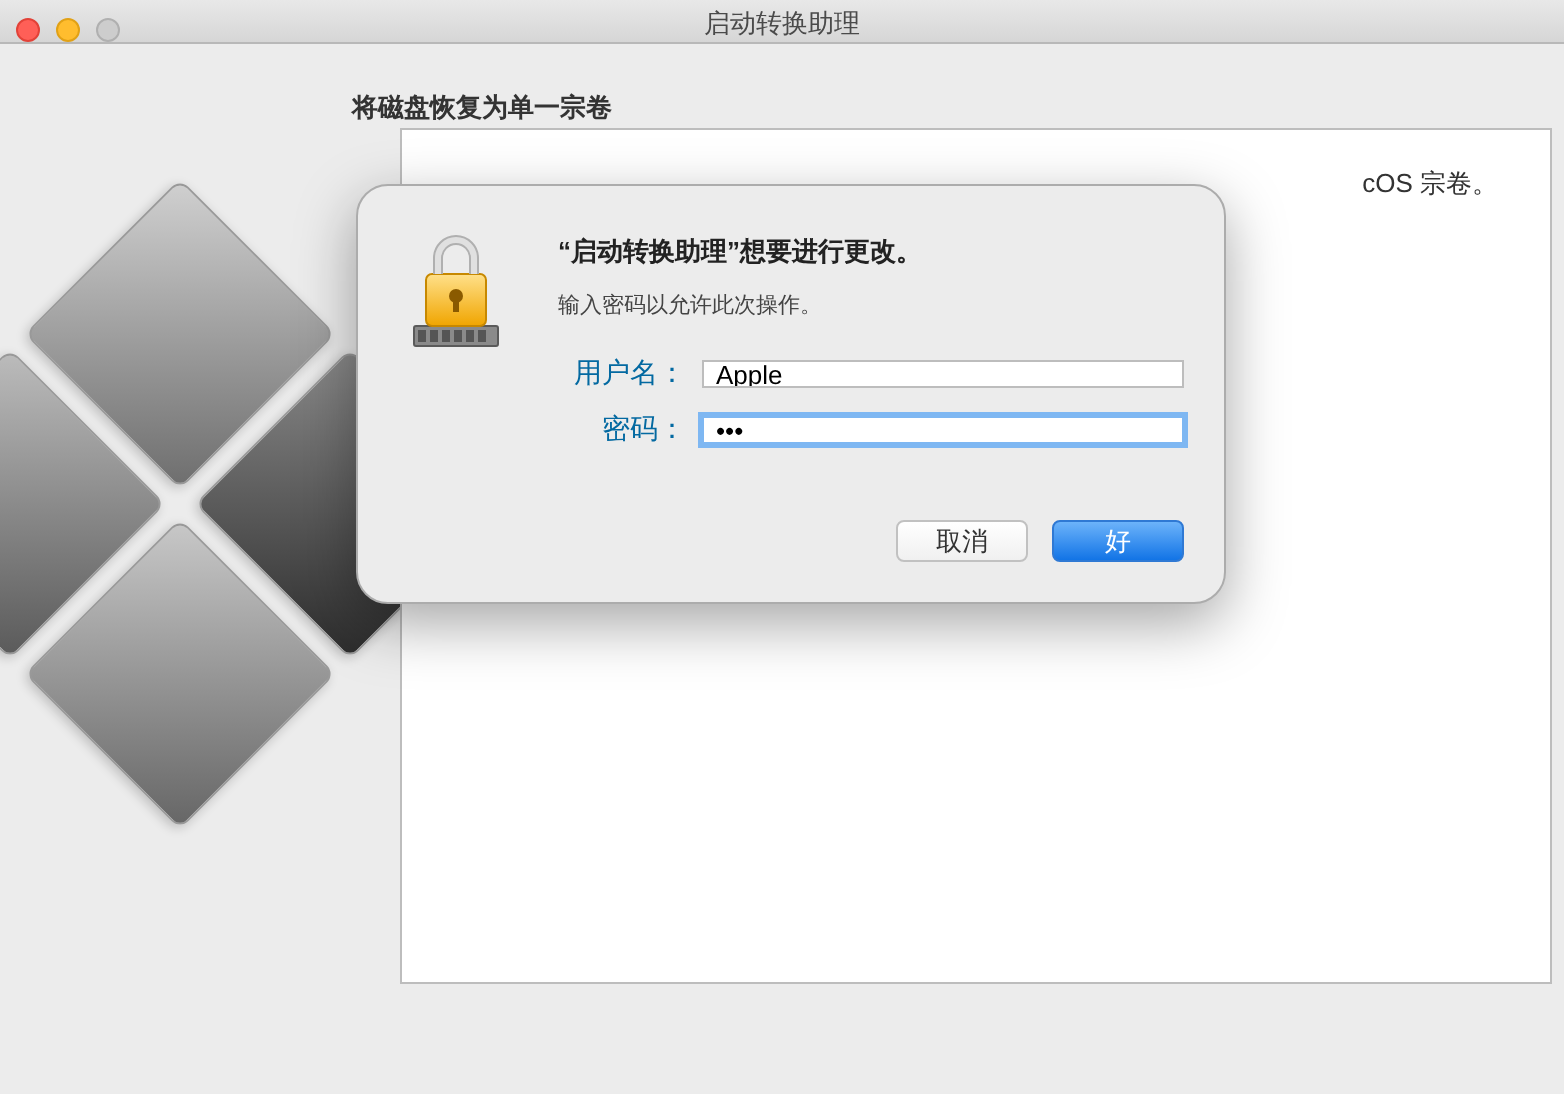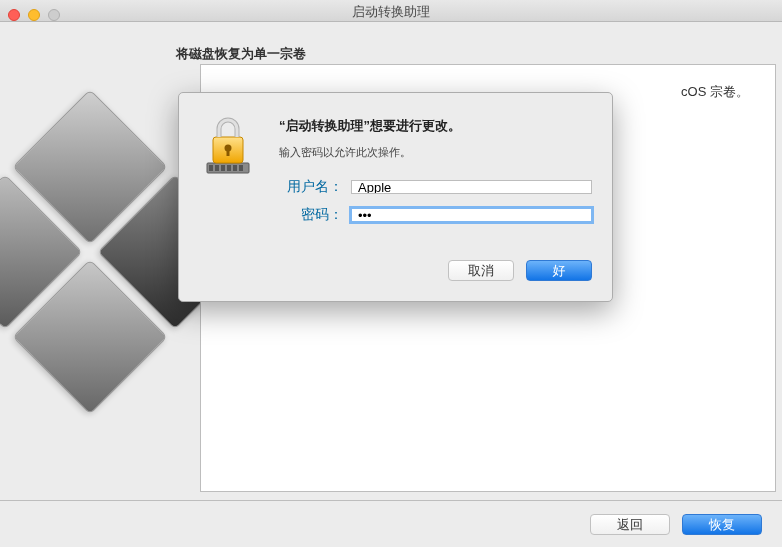--- a/index.html
+++ b/index.html
@@ -119,21 +119,21 @@
       color: #fff;
     }
 
     .auth-dialog {
       position: absolute;
       left: 178px;
       top: 70px;
       width: 435px;
       background: #ececec;
       border: 1px solid #acacac;
-      border-radius: 5px;
+      border-radius: 16px;
       box-shadow: 0 10px 30px rgba(0,0,0,0.35);
       padding: 20px;
     }
     .auth-top { display: flex; }
     .lock-icon-wrap { width: 80px; flex-shrink: 0; }
     .lock-svg { width: 64px; height: 64px; }
     .auth-texts { flex: 1; padding-top: 4px; }
     .auth-title { font-size: 13px; font-weight: bold; color: #222; margin-bottom: 10px; }
     .auth-sub { font-size: 11px; color: #444; margin-bottom: 18px; }
     .field-row {
@@ -190,24 +190,20 @@
     <div class="diamond d3"></div>
     <div class="diamond d4"></div>
   </div>
 
   <div class="page-heading">将磁盘恢复为单一宗卷</div>
 
   <div class="main-panel">
     <div class="partial-text">cOS 宗卷。</div>
   </div>
 
-  <div class="bottom-bar">
-    <div class="mac-btn mac-btn-default">返回</div>
-    <div class="mac-btn mac-btn-primary">恢复</div>
-  </div>
 
   <div class="auth-dialog">
     <div class="auth-top">
       <div class="lock-icon-wrap">
         <svg class="lock-svg" viewBox="0 0 64 64">
           <rect x="8" y="50" width="42" height="10" rx="1" fill="#8a8a8a" stroke="#5a5a5a"></rect>
           <rect x="10" y="52" width="4" height="6" fill="#555"></rect>
           <rect x="16" y="52" width="4" height="6" fill="#555"></rect>
           <rect x="22" y="52" width="4" height="6" fill="#555"></rect>
           <rect x="28" y="52" width="4" height="6" fill="#555"></rect>

